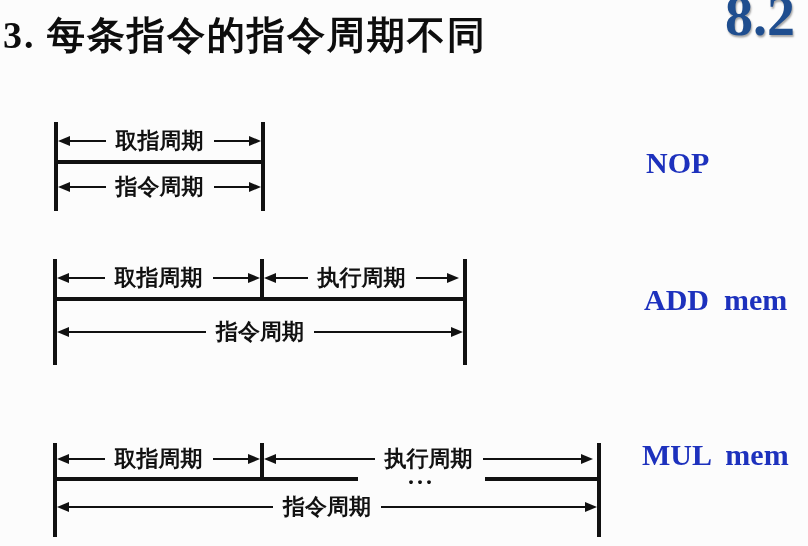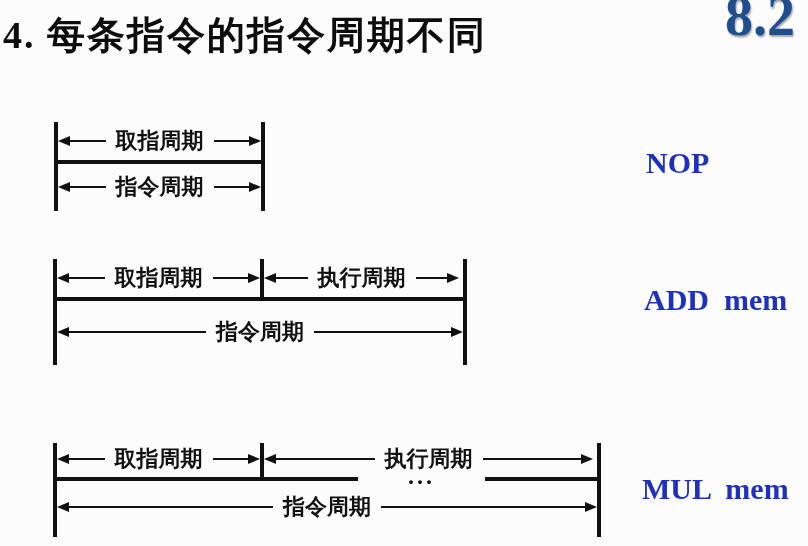--- a/index.html
+++ b/index.html
@@ -80,28 +80,28 @@
   .d3 .row-exec{left:211px;width:329px;top:0;height:32px;}
   .d3 .row-instr{left:4px;right:4px;top:48px;height:32px;}
 
   .instr-label{
     position:absolute;
     font-size:30px;font-weight:bold;color:var(--instruction-blue);
     white-space:pre;
   }
   .lbl-nop{left:646px;top:146px;text-align:right;}
   .lbl-add{left:644px;top:283px;}
-  .lbl-mul{left:642px;top:472px;}
+  .lbl-mul{left:642px;top:438px;}
 </style>
 </head>
 <body>
 
 <div class="stage">
 
-  <div class="title">4. 每条指令的指令周期不同</div>
+  <div class="title">3. 每条指令的指令周期不同</div>
   <div class="section-number">8.2</div>
 
   <div class="diagram d1">
     <div class="vbar b-left"></div>
     <div class="vbar b-right"></div>
     <div class="arrow-row row-fetch">
       <span class="ah l"></span>
       <span class="shaft"></span>
       <span class="alabel">取指周期</span>
       <span class="shaft"></span>

